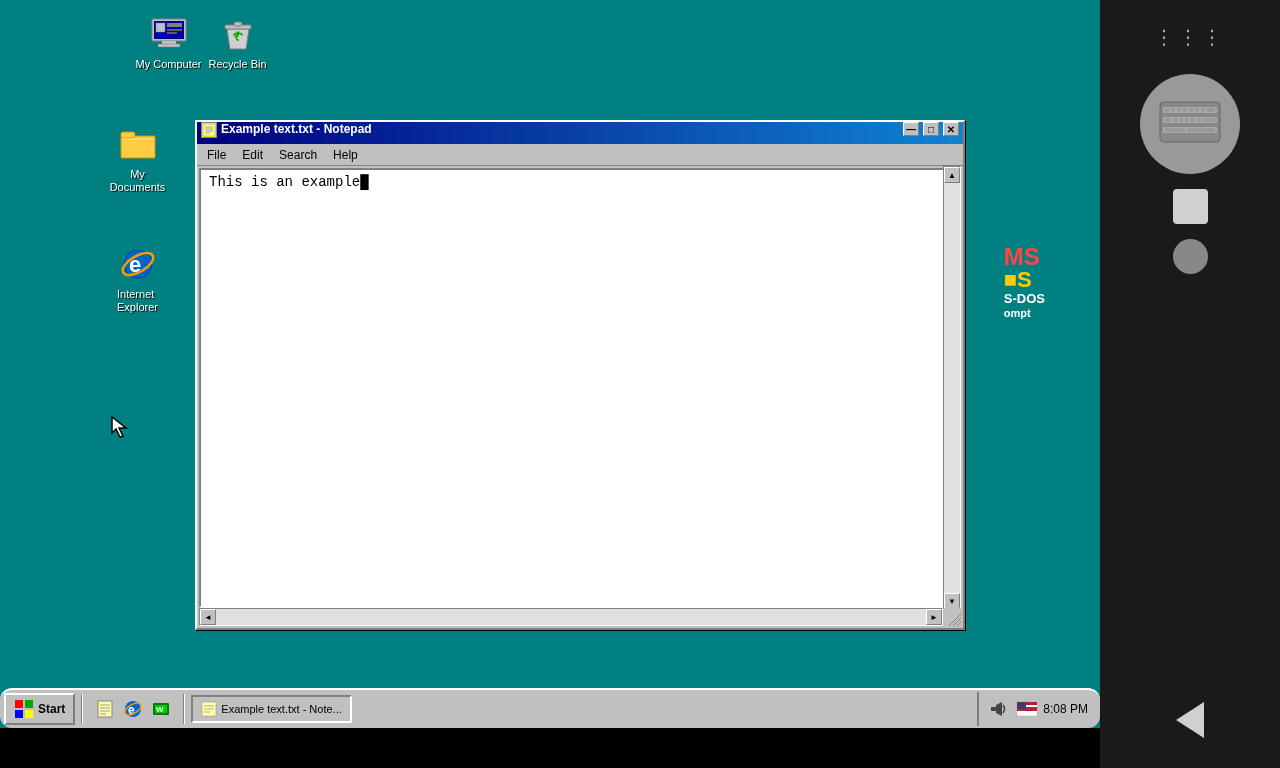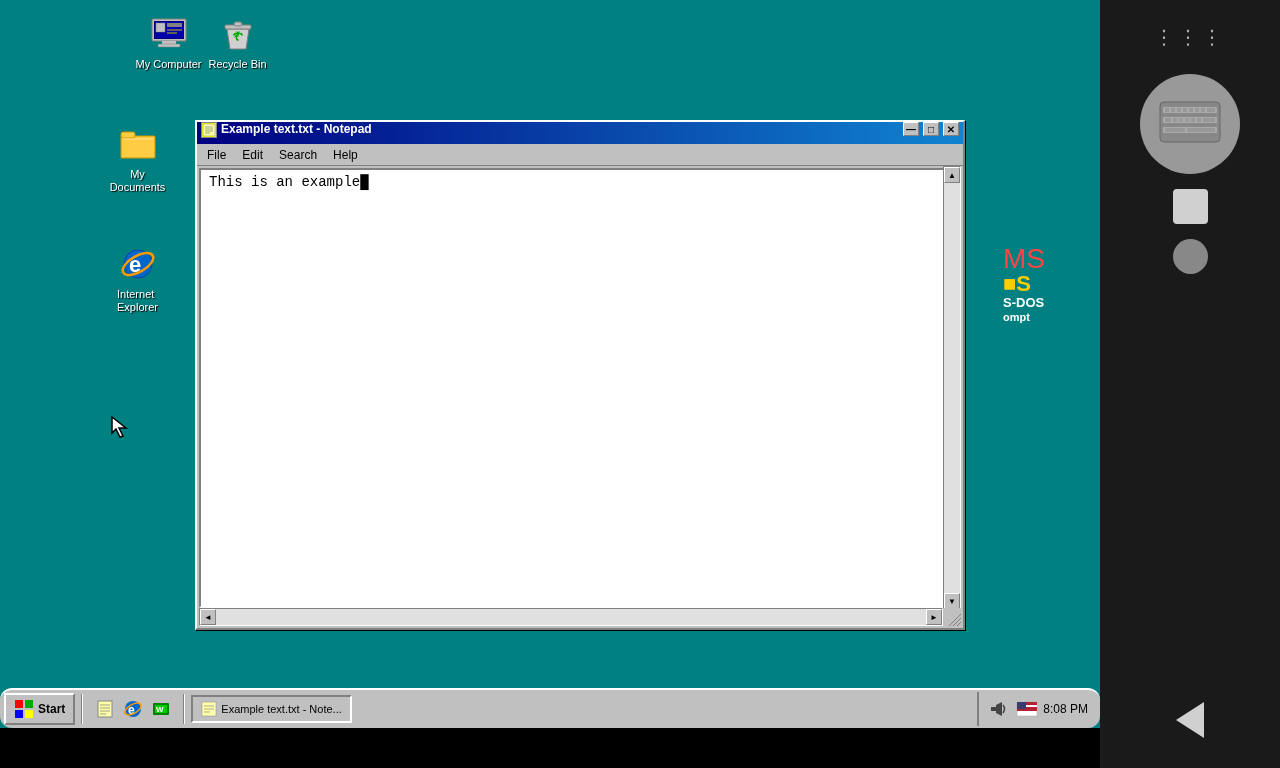--- a/index.html
+++ b/index.html
@@ -433,21 +433,21 @@
         <ellipse cx="19" cy="19" rx="17" ry="8" fill="none" stroke="#ff9900" stroke-width="2.5" transform="rotate(-30, 19, 19)"></ellipse>
       </svg>
     </div>
     <div style="display:flex;flex-direction:column;align-items:flex-start;">
       <span class="icon-label">Internet</span>
       <span class="icon-label">Explorer</span>
     </div>
   </div>
 
   <div style="position:absolute;top:245px;right:55px;color:white;font-size:13px;font-weight:bold;font-family:Arial;">
-    <div style="color:#ff4444;font-size:28px;font-weight:400;line-height:1;">MS</div>
+    <div style="color:#ff4444;font-size:24px;font-weight:700;line-height:1;">MS</div>
     <div style="color:#ffcc00;font-size:22px;font-weight:900;line-height:1;">■S</div>
     <div style="color:white;font-size:13px;line-height:1.2;">S-DOS</div>
     <div style="color:white;font-size:11px;line-height:1.2;">ompt</div>
   </div>
 
   <div id="notepad-window">
 
     <div id="notepad-titlebar">
       <div class="title-icon">
         <svg width="14" height="14" viewBox="0 0 14 14">

